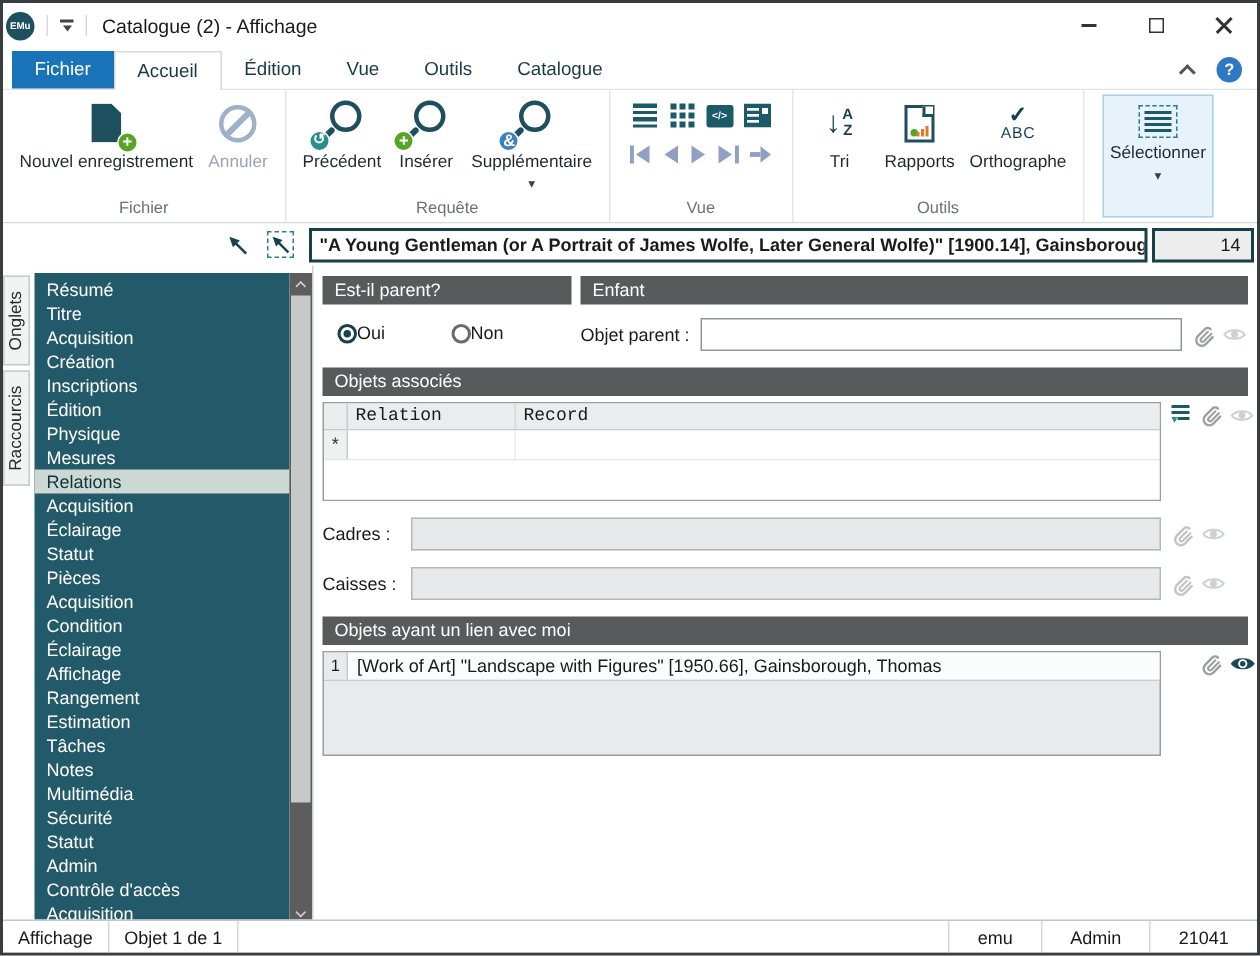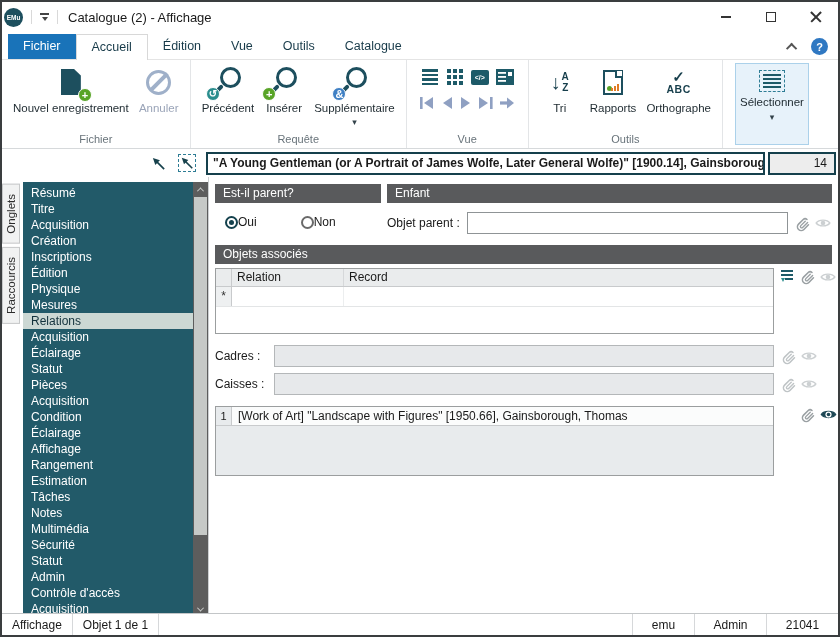--- a/index.html
+++ b/index.html
@@ -64,21 +64,21 @@
   .sorticn .arr { font-size:20px; font-weight:bold; color:#173f4c; line-height:1; }
   .sorticn .az { display:flex; flex-direction:column; font-size:10px; font-weight:bold; color:#173f4c; line-height:1.15; }
   .repdoc { width:20px; height:25px; border:2px solid #1d4f5e; background:#fff; position:relative; }
   .repdoc .fold { position:absolute; right:-1px; top:-1px; width:7px; height:7px; background:#fff;
                   border-left:2px solid #1d4f5e; border-bottom:2px solid #1d4f5e; }
   .repdoc .dot { position:absolute; left:2px; bottom:2px; width:5px; height:5px; border-radius:50%; background:#58a427; }
   .repdoc .bars { position:absolute; right:2px; bottom:2px; display:flex; align-items:flex-end; gap:1px; }
   .repdoc .bars i { width:2px; background:#e07b24; display:block; }
   .spell { display:flex; flex-direction:column; align-items:center; line-height:1; }
   .spell .chk { font-size:15px; font-weight:bold; color:#173f4c; }
-  .spell .abc { font-size:10.5px; font-weight:bold; color:#173f4c; letter-spacing:0.5px; }
+  .spell .abc { font-size:10.5px; font-weight:normal; color:#173f4c; letter-spacing:0.5px; }
   
   .vicons { display:flex; gap:7px; padding:7px 10px 2px; }
   .vnav { display:flex; gap:5px; padding:8px 8px 0; }
   .vico { width:18px; height:18px; display:flex; align-items:center; justify-content:center; }
   .listico { display:flex; flex-direction:column; gap:2px; width:16px; }
   .listico i { height:2.5px; background:#1d5a68; display:block; }
   .gridico { display:grid; grid-template-columns:repeat(3,4px); grid-gap:2px; }
   .gridico i { width:4px; height:4px; background:#1d5a68; display:block; }
   .codeico { width:18px; height:15px; background:#1d5a68; border-radius:2px; color:#fff; font-size:7px; font-weight:bold;
              display:flex; align-items:center; justify-content:center; }
@@ -127,21 +127,21 @@
   .flabel { margin-right:7px; white-space:nowrap; }
   .tinput { flex:1; height:22px; border:1px solid #8f9496; background:#fff; font-family:"Liberation Sans",sans-serif; font-size:12px; padding:0 4px; }
   .dinput { flex:1; height:22px; border:1px solid #b4b7b9; background:#e7e9eb; }
   .icons-col { width:58px; display:flex; align-items:center; gap:4px; padding-left:6px; flex-shrink:0; }
   .icons-col.tight { width:44px; }
   .sect { margin-top:11px; }
   .assoc-row, .linked-row { display:flex; align-items:flex-start; margin-top:4px; }
   .table { flex:1; border:1px solid #9b9e9f; background:#fff; height:66px; display:flex; flex-direction:column; }
   .thead { display:flex; background:#eaeced; border-bottom:1px solid #c8cacc; height:18px; line-height:17px; }
   .selh { width:16px; border-right:1px solid #c8cacc; flex-shrink:0; }
-  .th { padding-left:5px; border-right:1px solid #d6d8da; }
+  .th { padding-left:5px; border-right:1px solid #d6d8da;font-family:Liberation Mono, monospace; }
   .th.rel { width:112px; flex-shrink:0; }
   .th.rec { flex:1; border-right:none; }
   .trow { display:flex; height:20px; border-bottom:1px solid #e3e5e6; }
   .selc { width:16px; background:#eef0f1; border-right:1px solid #c8cacc; text-align:center; line-height:19px; color:#333; flex-shrink:0; }
   .td { flex:1; background:#fff; }
   .td.rel { flex:none; width:112px; border-right:1px solid #eceeef; }
   .tfill { flex:1; background:#fff; }
   .listbox { flex:1; border:1px solid #9b9e9f; background:#e8ebed; height:70px; }
   .lrow { display:flex; height:19px; border-bottom:1px solid #c9cbcd; }
   .lnum { width:16px; background:#e8ebed; border-right:1px solid #c8cacc; text-align:center; line-height:18px; font-size:11px; flex-shrink:0; }
@@ -528,40 +528,41 @@
               </svg>
           </span>
           <span>
             <svg width="16" height="16" viewBox="0 0 16 16">
                 <path d="M1.2 8C3.8 4.2 12.2 4.2 14.8 8 12.2 11.8 3.8 11.8 1.2 8Z" fill="none" stroke="#ccd0d2" stroke-width="1.4"></path>
                 <circle cx="8" cy="8" r="2.3" fill="#ccd0d2"></circle>
               </svg>
           </span>
         </div>
       </div>
-      <div class="field-row" style="margin-top:6px;">
+      <div class="field-row" style="margin-top:11px;">
         <span class="flabel" style="width:52px;">Caisses :</span>
         <span class="dinput"></span>
         <div class="icons-col">
           <span>
             <svg width="17" height="17" viewBox="0 0 16 16">
                 <path d="M12.2 4.2a2.5 2.5 0 0 0-3.5 0L4.3 8.6a3.5 3.5 0 0 0 5 5l4.3-4.4" fill="none" stroke="#bfc4c6" stroke-width="1.5" stroke-linecap="round"></path>
                 <path d="M10.6 5.8 6.4 10a1.2 1.2 0 0 0 1.7 1.7l4.7-4.7" fill="none" stroke="#bfc4c6" stroke-width="1.3" stroke-linecap="round"></path>
               </svg>
           </span>
           <span>
             <svg width="16" height="16" viewBox="0 0 16 16">
                 <path d="M1.2 8C3.8 4.2 12.2 4.2 14.8 8 12.2 11.8 3.8 11.8 1.2 8Z" fill="none" stroke="#ccd0d2" stroke-width="1.4"></path>
                 <circle cx="8" cy="8" r="2.3" fill="#ccd0d2"></circle>
               </svg>
           </span>
         </div>
       </div>
 
       <div class="sect">
+        <div class="sect-header">Objets ayant un lien avec moi</div>
         <div class="linked-row">
           <div class="listbox">
             <div class="lrow">
               <span class="lnum">1</span>
               <span class="ltext">[Work of Art] "Landscape with Figures" [1950.66], Gainsborough, Thomas</span>
             </div>
           </div>
           <div class="icons-col">
             <span style="margin-left:19px;">
               <svg width="17" height="17" viewBox="0 0 16 16">

